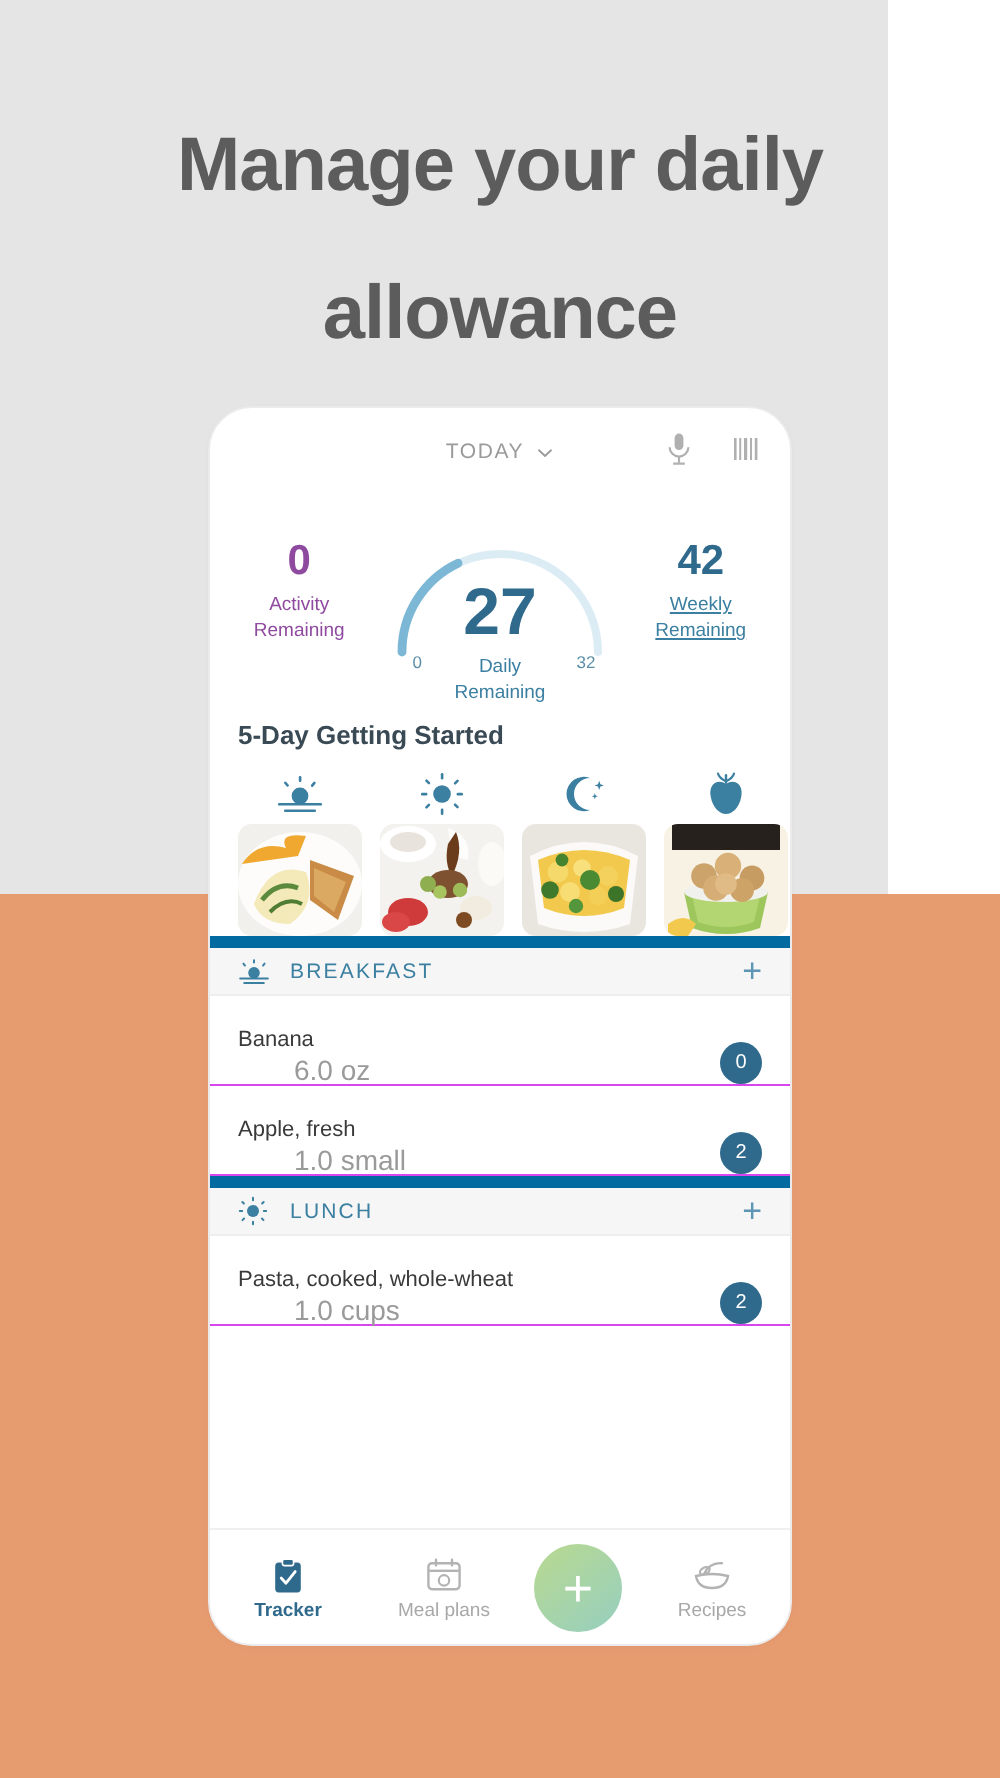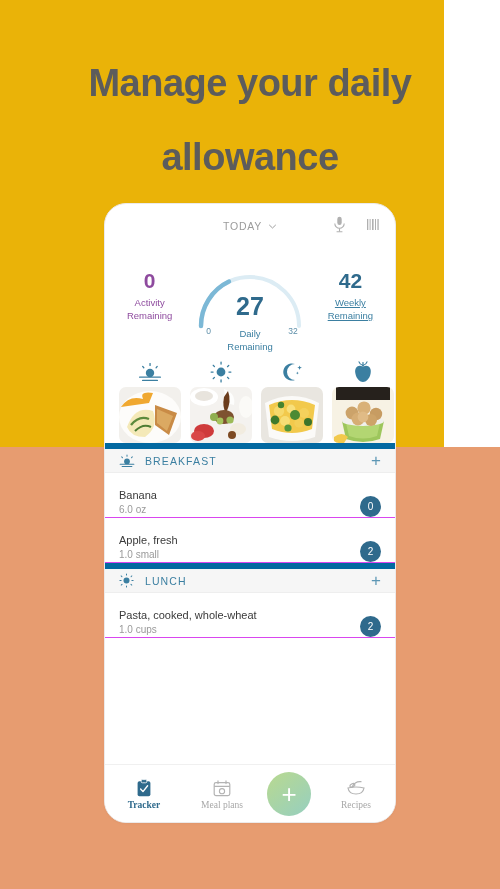--- a/index.html
+++ b/index.html
@@ -4,21 +4,21 @@
 <style>
   * { box-sizing: border-box; margin: 0; padding: 0; }
   html, body {
     width: 500px; height: 889px;
     font-family: "Liberation Sans", sans-serif;
     overflow: hidden;
   }
   #stage {
     position: relative;
     width: 444px; height: 889px;
-    background: #eab308;
+    background: #e5e5e5;
   }
   #bg-bottom {
     position: absolute; left: 0; top: 447px;
     width: 500px; height: 442px;
     background: #e79c70;
   }
   
   #headline {
     position: absolute; left: 0; top: 46px;
     width: 500px;
@@ -86,21 +86,21 @@
     flex: 1.25;
     position: relative;
     height: 92px;
   }
   .gauge-svg { position: absolute; left: 50%; top: -4px; transform: translateX(-50%); }
   .gauge-center {
     position: absolute; left: 0; right: 0; top: 20px;
     text-align: center;
   }
   .gauge-center .num {
-    font-size: 25px; font-weight: 700; color: #2f6a8c; line-height: 36px;
+    font-size: 33px; font-weight: 700; color: #2f6a8c; line-height: 36px;
   }
   .gauge-center .lbl {
     font-size: 9.5px; color: #3b7fa1; line-height: 13px; margin-top: 3px;
   }
   .gauge-tick {
     position: absolute; top: 58px;
     font-size: 8.5px; color: #5c8ea8;
   }
   .gauge-tick.min { left: 12px; }
   .gauge-tick.max { right: 8px; }
@@ -144,41 +144,41 @@
   }
   .plus { color: #5d97b5; font-size: 17px; line-height: 17px; font-weight: 300; }
   .food-row {
     height: 45px;
     display: flex; align-items: flex-end;
     padding: 0 14px;
     border-bottom: 1px solid #d946ef;
   }
   .food-txt { flex: 1; }
   .food-name { font-size: 11px; color: #3a3a3a; line-height: 15px; }
-  .food-amt { font-size: 10px; color: #9a9a9a; line-height: 14px; }
+  .food-amt { font-size: 14px; color: #9a9a9a; line-height: 14px; margin-left: 28px; }
   .badge {
     width: 21px; height: 21px; border-radius: 50%;
     background: #2f6a8c; color: #fff;
     font-size: 10px; display: flex; align-items: center; justify-content: center;
   }
   
   .bottom-nav {
     position: absolute; left: 0; bottom: 0;
     width: 100%; height: 58px;
     background: #fff;
     border-top: 1px solid #f0f0f0;
     display: flex; align-items: center;
   }
   .nav-item {
     flex: 1; text-align: center;
     color: #a8a8a8; font-size: 9.5px;
   }
   .nav-item.active { color: #2f6a8c; font-weight: 700; }
   .nav-ico { height: 22px; display:flex; align-items:center; justify-content:center; }
-  .nav-lbl { margin-top: 1px; display: block; font-family: Liberation Serif, serif; }
+  .nav-lbl { margin-top: 1px; display: block; }
   .fab-slot { width: 56px; position: relative; }
   .fab {
     position: absolute; left: 50%; top: -22px;
     transform: translateX(-50%);
     width: 44px; height: 44px; border-radius: 50%;
     background: linear-gradient(140deg, #b9d98f 0%, #96cfc0 100%);
     display: flex; align-items: center; justify-content: center;
     color: #fff; font-size: 26px; font-weight: 300; line-height: 26px;
   }
 </style>
@@ -251,20 +251,21 @@
       <div class="stat weekly">
         <div class="num">42</div>
         <div class="lbl">
           <span>Weekly</span><br>
           <span>Remaining</span>
         </div>
       </div>
     </div>
 
     <div class="gs-block">
+      <div class="gs-title">5-Day Getting Started</div>
 
       <div class="gs-row">
 
         <div class="gs-item">
           <div class="gs-ico">
             <svg width="24" height="20" viewBox="0 0 24 20">
               <g fill="#3b7fa1">
                 <circle cx="12" cy="11" r="4.2"></circle>
                 <rect x="11.4" y="1" width="1.3" height="3" rx="0.6"></rect>
                 <rect x="4.6" y="3.6" width="1.3" height="3" rx="0.6" transform="rotate(-40 5.2 5.1)"></rect>

